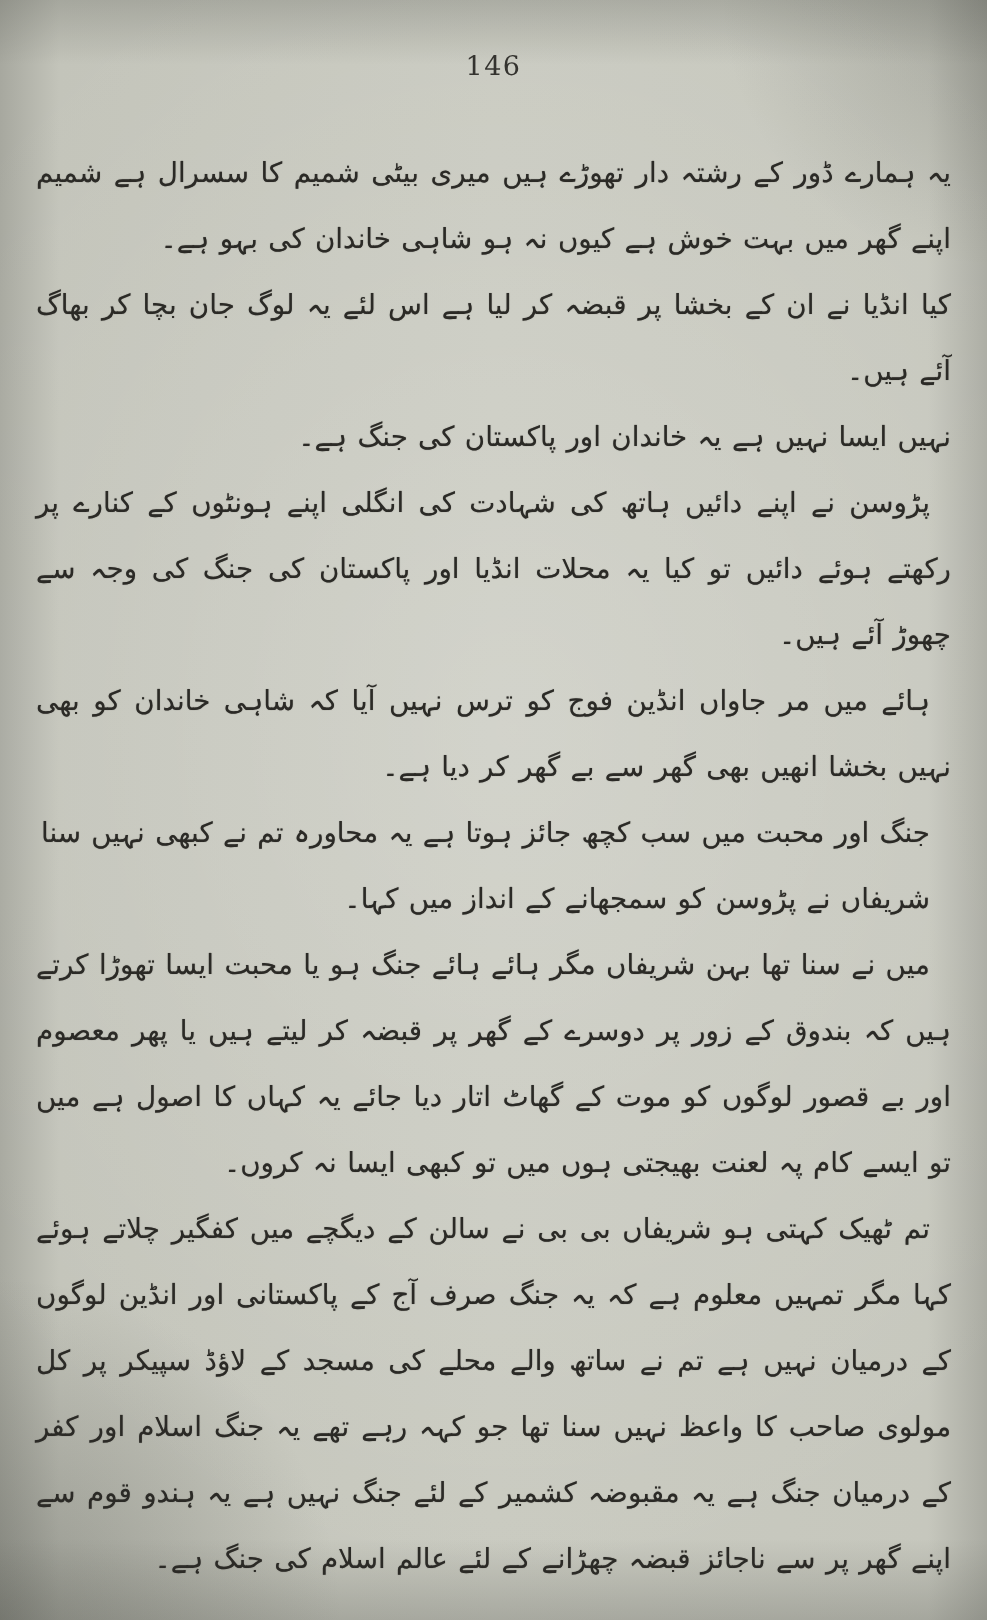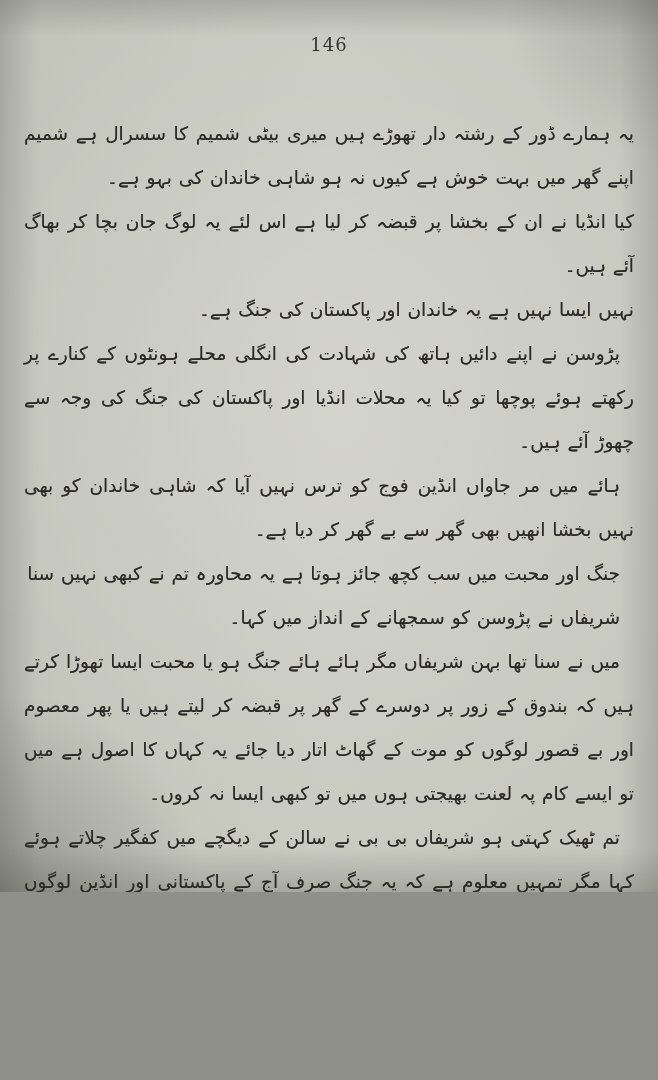--- a/index.html
+++ b/index.html
@@ -3,21 +3,21 @@
 <meta charset="utf-8">
 <style>
   html, body {
     margin: 0;
     padding: 0;
     background: #8f9089;
   }
   .scan-page {
     position: relative;
     width: 658px;
-    height: 892px;
+    height: 1080px;
     margin: 0 auto;
     overflow: hidden;
     background:
       radial-gradient(ellipse 120% 90% at 52% 45%, rgba(255,255,255,0.18), rgba(0,0,0,0) 60%),
       linear-gradient(90deg, #a7a89f 0%, #c3c4ba 6%, #c9cac0 50%, #c6c7bd 94%, #aaaba2 100%);
     font-family: "DejaVu Sans", sans-serif;
   }
   .scan-page::before {
     content: "";
     position: absolute;
@@ -35,21 +35,21 @@
     left: 0;
     right: 0;
     text-align: center;
     font-family: "DejaVu Serif", serif;
     font-size: 18px;
     letter-spacing: 1px;
     color: #34332f;
   }
   .text-block {
     position: absolute;
-    top: 112px;
+    top: 94px;
     right: 24px;
     left: 24px;
     direction: rtl;
     color: #2b2a26;
     font-size: 18.5px;
     line-height: 44px;
   }
   .para {
     margin: 0;
     text-align: justify;
@@ -65,20 +65,20 @@
 </head>
 <body>
 
 <div class="scan-page">
   <div class="page-number">146</div>
 
   <div class="text-block">
     <p class="para flush">یہ ہمارے ڈور کے رشتہ دار تھوڑے ہیں میری بیٹی شمیم کا سسرال ہے شمیم اپنے گھر میں بہت خوش ہے کیوں نہ ہو شاہی خاندان کی بہو ہے۔</p>
     <p class="para flush">کیا انڈیا نے ان کے بخشا پر قبضہ کر لیا ہے اس لئے یہ لوگ جان بچا کر بھاگ آئے ہیں۔</p>
     <p class="para flush">نہیں ایسا نہیں ہے یہ خاندان اور پاکستان کی جنگ ہے۔</p>
-    <p class="para">پڑوسن نے اپنے دائیں ہاتھ کی شہادت کی انگلی محلے ہونٹوں کے کنارے پر رکھتے ہوئے پوچھا تو کیا یہ محلات انڈیا اور پاکستان کی جنگ کی وجہ سے چھوڑ آئے ہیں۔</p>
+    <p class="para">پڑوسن نے اپنے دائیں ہاتھ کی شہادت کی انگلی اپنے ہونٹوں کے کنارے پر رکھتے ہوئے دائیں تو کیا یہ محلات انڈیا اور پاکستان کی جنگ کی وجہ سے چھوڑ آئے ہیں۔</p>
     <p class="para">ہائے میں مر جاواں انڈین فوج کو ترس نہیں آیا کہ شاہی خاندان کو بھی نہیں بخشا انھیں بھی گھر سے بے گھر کر دیا ہے۔</p>
     <p class="para">جنگ اور محبت میں سب کچھ جائز ہوتا ہے یہ محاورہ تم نے کبھی نہیں سنا</p>
     <p class="para">شریفاں نے پڑوسن کو سمجھانے کے انداز میں کہا۔</p>
     <p class="para">میں نے سنا تھا بہن شریفاں مگر ہائے ہائے جنگ ہو یا محبت ایسا تھوڑا کرتے ہیں کہ بندوق کے زور پر دوسرے کے گھر پر قبضہ کر لیتے ہیں یا پھر معصوم اور بے قصور لوگوں کو موت کے گھاٹ اتار دیا جائے یہ کہاں کا اصول ہے میں تو ایسے کام پہ لعنت بھیجتی ہوں میں تو کبھی ایسا نہ کروں۔</p>
     <p class="para">تم ٹھیک کہتی ہو شریفاں بی بی نے سالن کے دیگچے میں کفگیر چلاتے ہوئے کہا مگر تمہیں معلوم ہے کہ یہ جنگ صرف آج کے پاکستانی اور انڈین لوگوں کے درمیان نہیں ہے تم نے ساتھ والے محلے کی مسجد کے لاؤڈ سپیکر پر کل مولوی صاحب کا واعظ نہیں سنا تھا جو کہہ رہے تھے یہ جنگ اسلام اور کفر کے درمیان جنگ ہے یہ مقبوضہ کشمیر کے لئے جنگ نہیں ہے یہ ہندو قوم سے اپنے گھر پر سے ناجائز قبضہ چھڑانے کے لئے عالم اسلام کی جنگ ہے۔</p>
   </div>
 </div>
 
 </body></html>

